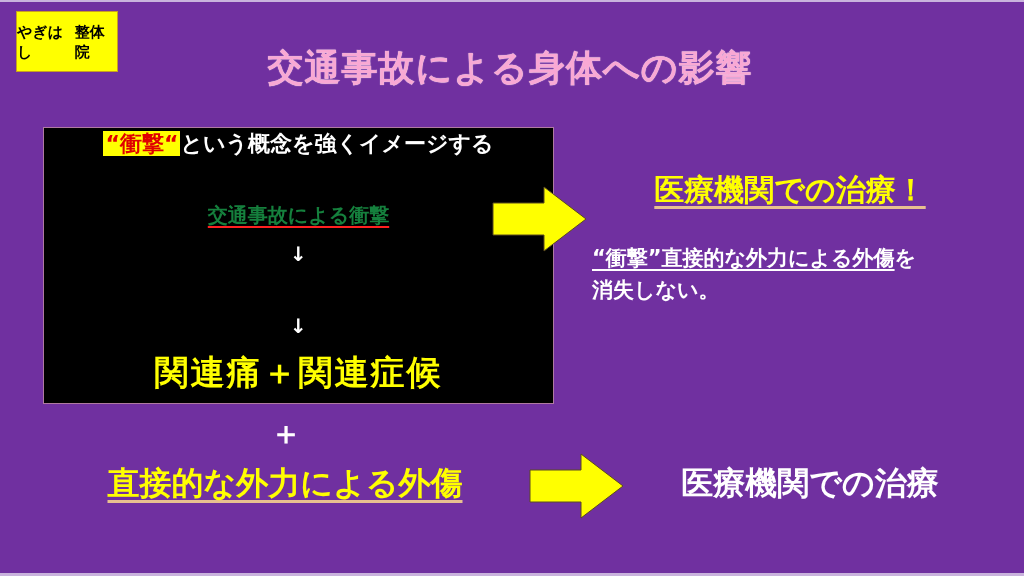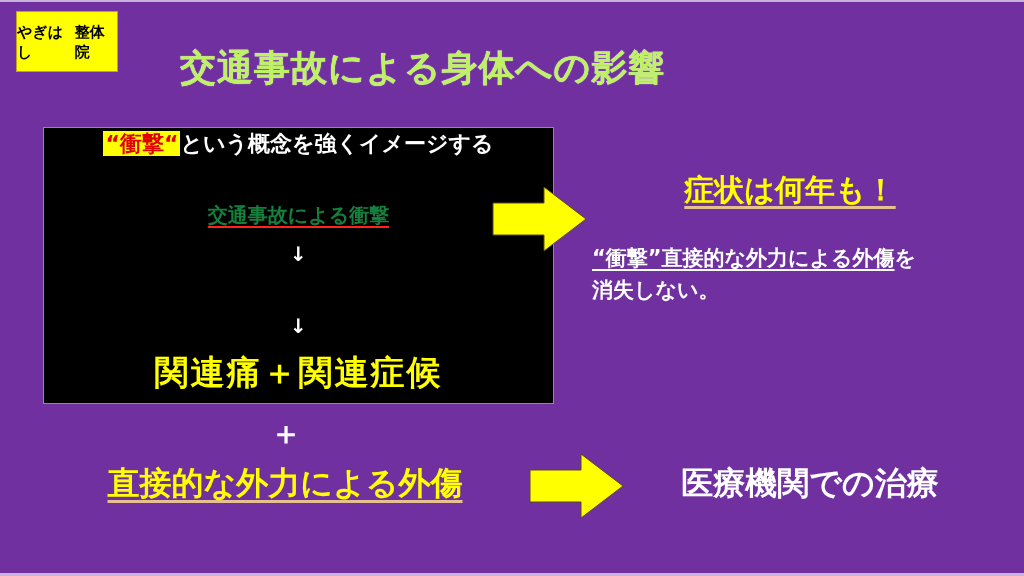--- a/index.html
+++ b/index.html
@@ -11,22 +11,22 @@
     }
     .topline { position: absolute; left: 0; top: 0; width: 1024px; height: 2px; background: #c9b3dd; }
     .bottomline { position: absolute; left: 0; bottom: 0; width: 1024px; height: 3px; background: #c9b3dd; }
     .logo {
       position: absolute; left: 16px; top: 11px; width: 100px; height: 59px;
       background: #FFFF00; border: 1px solid #c8a020;
       display: flex; align-items: center; justify-content: center;
       color: #000; font-weight: bold; font-size: 15px; line-height: 20px;
     }
     .title {
-      position: absolute; left: 180px; top: 44px; width: 660px; 
-      color: #bef264; font-weight: bold; font-size: 36px; letter-spacing: 1px;
+      position: absolute; left: 180px; top: 44px; width: 660px; text-align: center;
+      color: #f9a8d4; font-weight: bold; font-size: 36px; letter-spacing: 1px;
       text-shadow: 0 0 1px #fff;
     }
     .blackbox {
       position: absolute; left: 43px; top: 127px; width: 511px; height: 277px;
       background: #000; border: 1px solid #b07aa0; box-sizing: border-box;
     }
     .bb-line { position: absolute; left: 0; width: 100%; text-align: center; }
     .l1 { top: 1px; font-size: 22px; font-weight: bold; color: #fff; }
     .l1 .hl { background: #FFFF00; color: #e00000; padding: 0 2px; }
     .l2 { top: 74px; font-size: 20px; font-weight: bold; color: #15803d; }
@@ -83,21 +83,21 @@
   <div class="bb-line arrow-down a1">↓</div>
   <div class="bb-line arrow-down a2">↓</div>
   <div class="bb-line l4">関連痛＋関連症候</div>
 </div>
 
 <svg class="arrow" style="left:492px; top:186px;" width="96" height="66" viewBox="0 0 96 66">
   <polygon points="1,17 52,17 52,1 94,33 52,65 52,49 1,49" fill="#FFFF00" stroke="#5a4a20" stroke-width="1"></polygon>
 </svg>
 
 <div class="right-heading">
-  <span>症状は何年も！</span>
+  <span>医療機関での治療！</span>
 </div>
 
 <div class="right-body">
   <div><span class="ul">“衝撃”直接的な外力による外傷</span><span>を</span></div>
   <div>消失しない。</div>
 </div>
 
 <div class="plus">＋</div>
 
 <div class="bottom-left">

